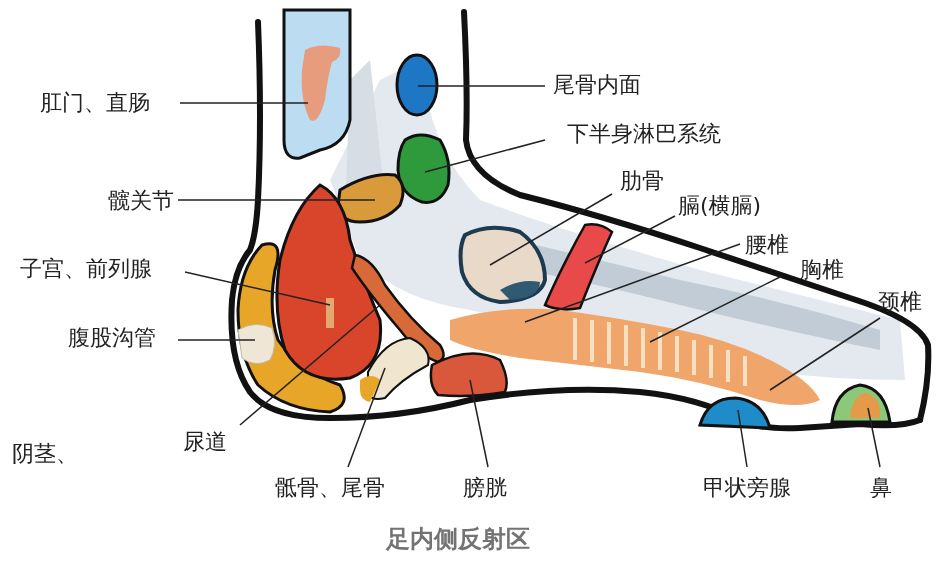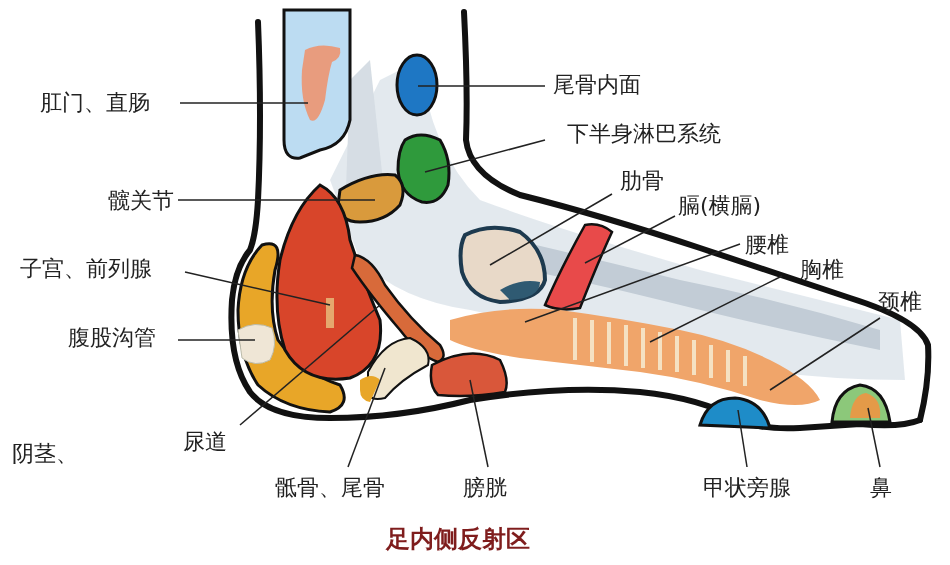--- a/index.html
+++ b/index.html
@@ -1,20 +1,20 @@
 <!DOCTYPE html>
 <html><head>
   <meta charset="utf-8">
   <style>
     html, body { margin: 0; padding: 0; background: #ffffff; }
     body { width: 950px; height: 565px; position: relative; overflow: hidden;
            font-family: "DejaVu Sans", "Liberation Sans", sans-serif; }
     #diagram { position: absolute; left: 0; top: 0; width: 950px; height: 565px; }
     .label { position: absolute; font-size: 22px; color: #222; white-space: nowrap; line-height: 1; }
-    .title { position: absolute; font-size: 24px; font-weight: bold; color: #7f1d1d; white-space: nowrap; line-height: 1; }
+    .title { position: absolute; font-size: 24px; font-weight: bold; color: #737373; white-space: nowrap; line-height: 1; }
   </style>
 </head>
 <body>
 
 <svg id="diagram" viewBox="0 0 950 565" xmlns="http://www.w3.org/2000/svg">
 
   <g opacity="0.85">
     <path d="M330 180 Q360 120 380 80 L420 60 Q430 150 480 200 Q560 230 700 270 Q820 300 900 320 L905 380 Q800 380 700 360 Q560 330 470 310 Q400 300 360 260 Z" fill="#dfe6ec"></path>
     <path d="M470 230 Q560 250 680 280 Q780 300 880 330 L880 350 Q780 330 660 300 Q560 275 470 260 Z" fill="#b8c4cf"></path>
     <path d="M500 320 Q620 340 760 360 L760 375 Q620 360 500 340 Z" fill="#c4ced8"></path>

